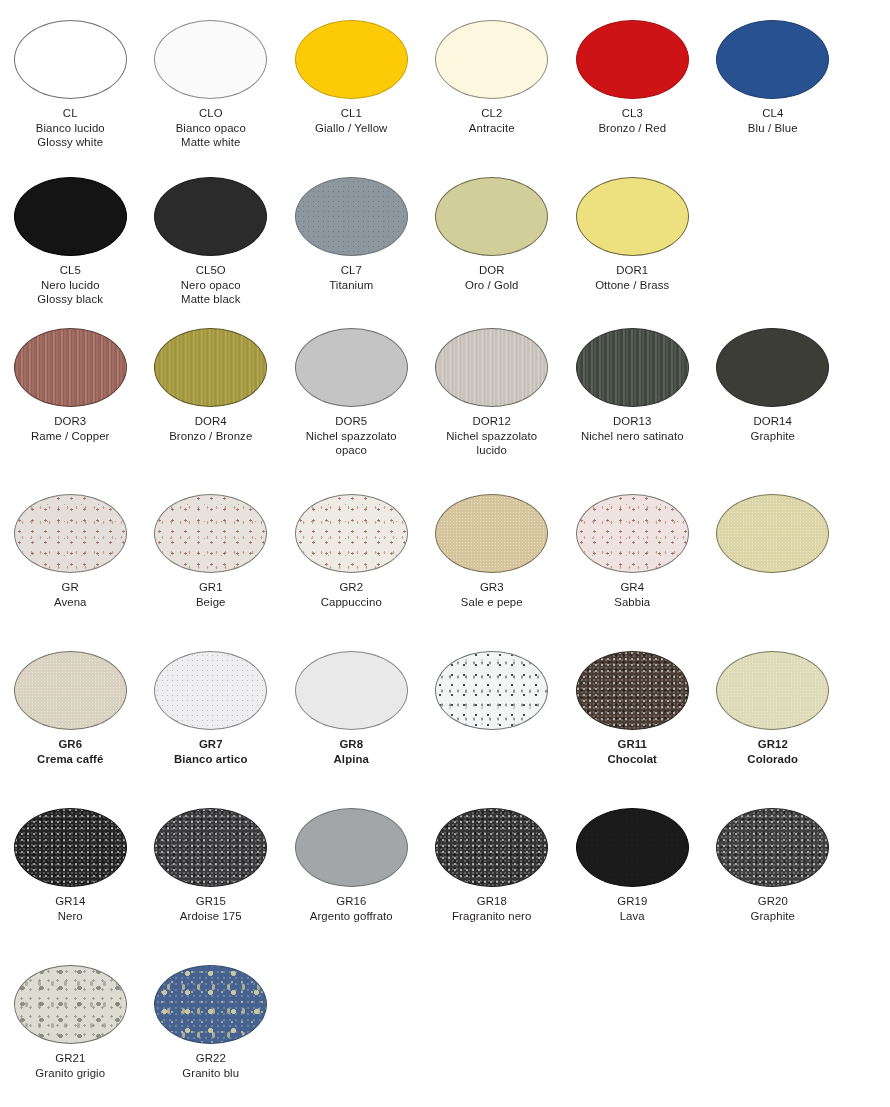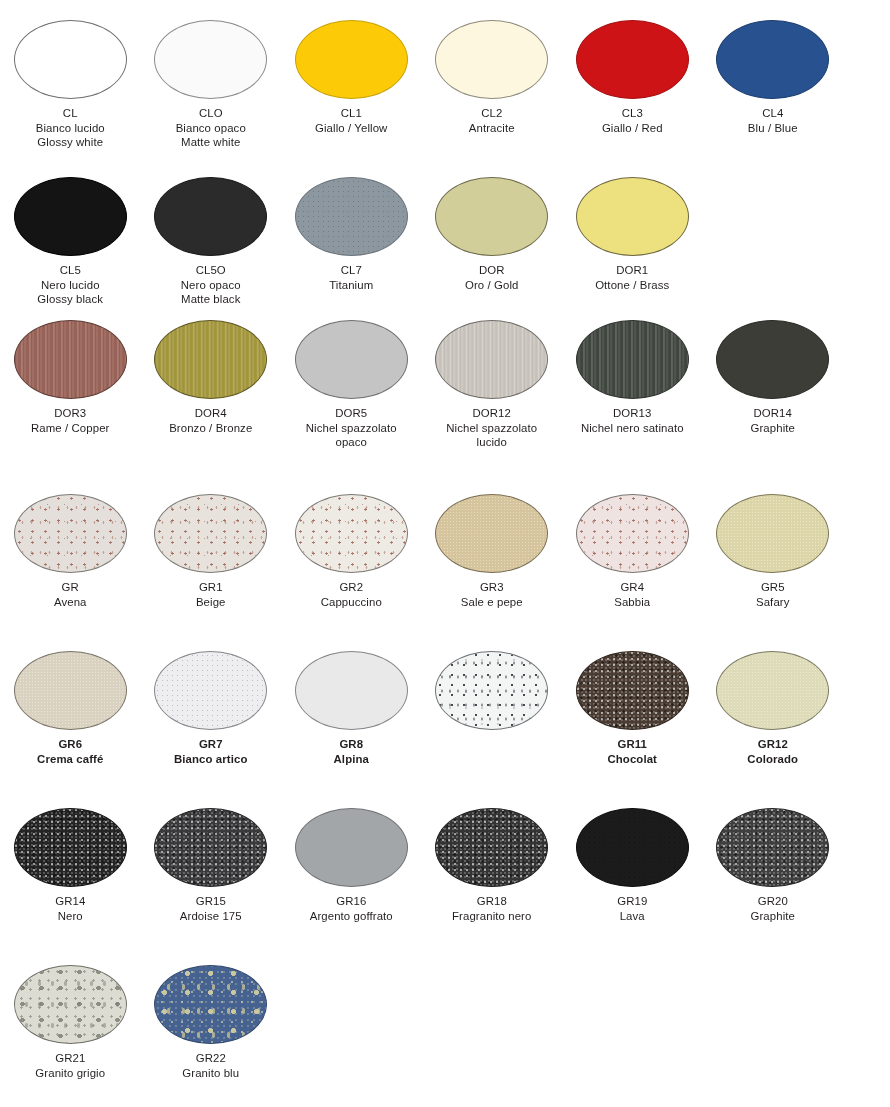--- a/index.html
+++ b/index.html
@@ -203,21 +203,21 @@
           </div>
         </div>
         <div class="cell">
           <div class="swatch-wrap shadow">
             <div class="swatch" style="background: rgb(206, 19, 23); border-color: rgb(164, 15, 18);">
               <div class="tex"></div>
             </div>
           </div>
           <div class="label">
             <span class="code">CL3</span>
-            <span class="name">Giallo / Red</span>
+            <span class="name">Bronzo / Red</span>
           </div>
         </div>
         <div class="cell">
           <div class="swatch-wrap shadow">
             <div class="swatch" style="background: rgb(40, 81, 143); border-color: rgb(29, 62, 112);">
               <div class="tex"></div>
             </div>
           </div>
           <div class="label">
             <span class="code">CL4</span>
@@ -277,21 +277,21 @@
             <div class="swatch" style="background: rgb(237, 224, 127); border-color: rgb(110, 104, 64);">
               <div class="tex"></div>
             </div>
           </div>
           <div class="label">
             <span class="code">DOR1</span>
             <span class="name">Ottone / Brass</span>
           </div>
         </div>
       </div>
-      <div class="row" style="position: absolute; top: 320px; left: 0px;">
+      <div class="row" style="position: absolute; top: 328px; left: 0px;">
         <div class="cell">
           <div class="swatch-wrap shadow">
             <div class="swatch brushed" style="background: rgb(157, 100, 89); border-color: rgb(93, 58, 51);">
               <div class="tex"></div>
             </div>
           </div>
           <div class="label">
             <span class="code">DOR3</span>
             <span class="name">Rame / Copper</span>
           </div>
@@ -408,24 +408,20 @@
           <div class="label">
             <span class="code">GR4</span>
             <span class="name">Sabbia</span>
           </div>
         </div>
         <div class="cell">
           <div class="swatch-wrap shadow">
             <div class="swatch sand" style="background: rgb(220, 213, 168); border-color: rgb(124, 119, 86);">
               <div class="tex"></div>
             </div>
-          </div>
-          <div class="label">
-            <span class="code">GR5</span>
-            <span class="name">Safary</span>
           </div>
         </div>
       </div>
       <div class="row" style="position: absolute; top: 651px; left: 0px; font-weight: bold;">
         <div class="cell">
           <div class="swatch-wrap shadow">
             <div class="swatch sand" style="background: rgb(217, 210, 192); border-color: rgb(122, 116, 104);">
               <div class="tex"></div>
             </div>
           </div>

